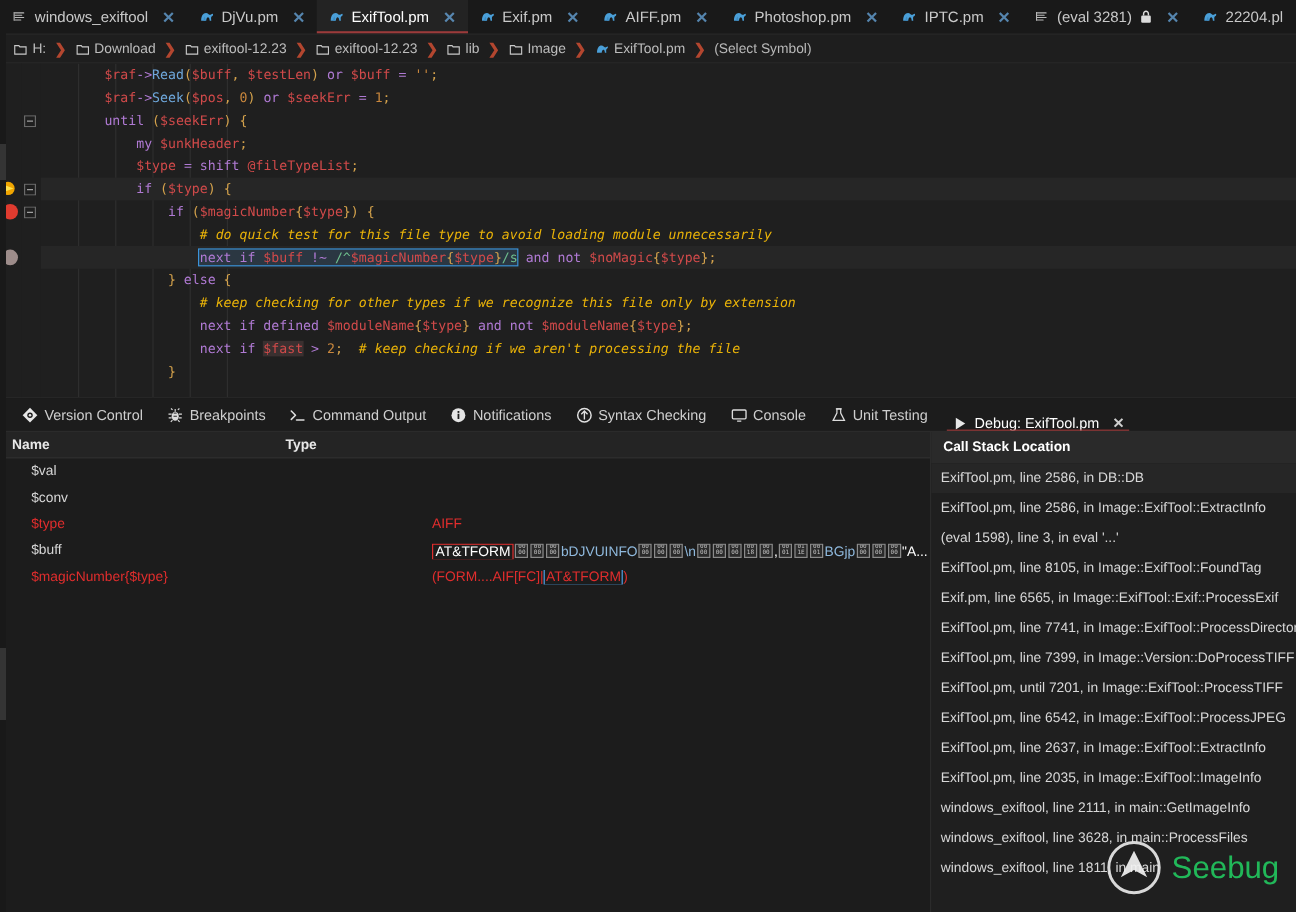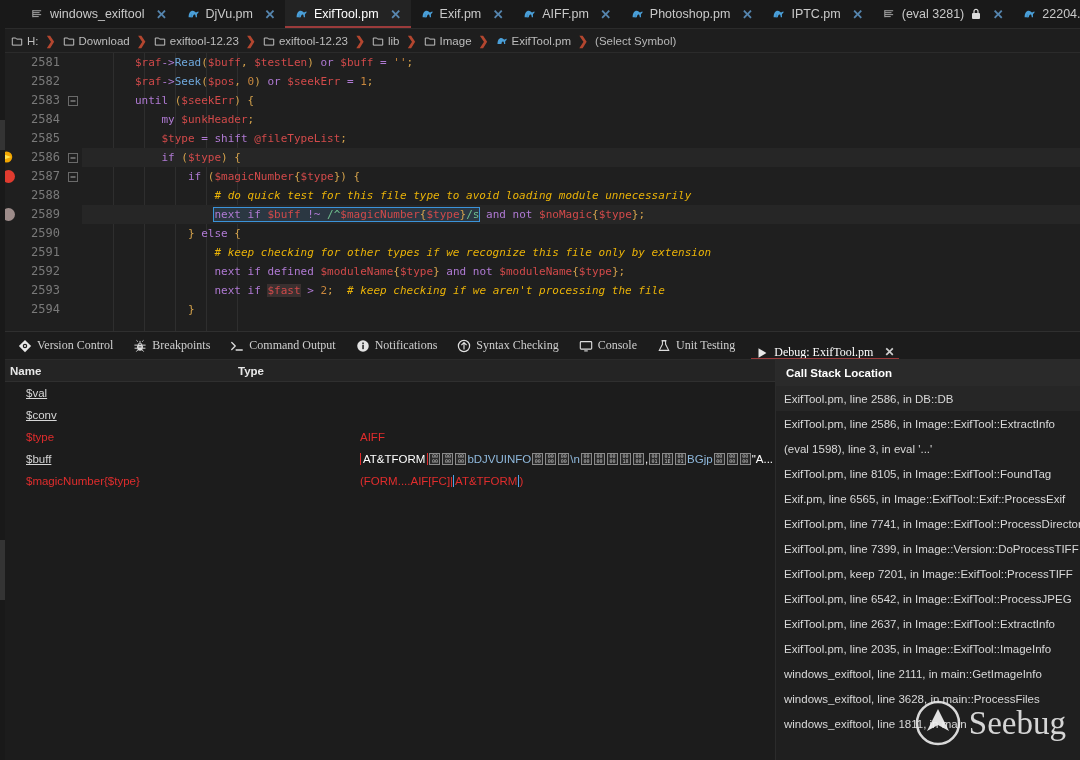--- a/index.html
+++ b/index.html
@@ -12,21 +12,20 @@
   }
   #app { width: 1080px; height: 760px; position: relative; display: flex; flex-direction: column; }
 
   
   .tabbar {
     height: 29px; min-height: 29px;
     background: #191919;
     display: flex; align-items: stretch;
     border-bottom: 1px solid #2b2b2b;
     overflow: hidden;
-    padding-left: 21px;
   }
   .tab {
     display: flex; align-items: center; gap: 6px;
     padding: 0 8px 0 10px;
     font-size: 12.5px; color: #c9c9c9;
     position: relative; white-space: nowrap;
     cursor: default;
   }
   .tab.active { background: #232323; color: #ffffff; }
   .tab.active:after {
@@ -93,21 +92,21 @@
   .t-op    { color: #b07ad4; }
   .sel-box { outline: 1px solid #3b93d9; background: #2b3742; }
   .hl-word { background: #3a3030; }
 
   
   .divider { height: 1px; background: #2f2f2f; }
   .panel { flex: 1; display: flex; flex-direction: column; background: #1c1c1c; min-height: 0; }
   .paneltabs {
     height: 28px; min-height: 28px; display: flex; align-items: center;
     gap: 0px; padding-left: 8px; background: #1c1c1c;
-    border-bottom: 1px solid #2b2b2b; overflow: hidden; white-space: nowrap; font-family: Liberation Serif, serif;
+    border-bottom: 1px solid #2b2b2b; overflow: hidden; white-space: nowrap;
   }
   .ptab {
     display: flex; align-items: center; gap: 5px;
     padding: 0 10px; height: 28px; font-size: 12px; color: #cfcfcf;
     position: relative; cursor: default;
   }
   .ptab.active { color: #ffffff; align-items: flex-end; }
   .ptab.active:after {
     content: ""; position: absolute; left: 6px; right: 6px; bottom: 0;
     height: 2px; background: #9b3b3b;
@@ -126,21 +125,21 @@
   }
   .vhead .c1 { width: 238px; padding-left: 10px; }
   .vhead .c2 { width: 122px; }
   .vhead .c3 { flex: 1; }
   .vbody { flex: 1; overflow: hidden; position: relative; }
   .vrow { height: 22px; display: flex; align-items: center; font-size: 11.5px; }
   .vrow .c1 { width: 238px; padding-left: 26px; white-space: nowrap; }
   .vrow .c2 { width: 122px; }
   .vrow .c3 { flex: 1; white-space: nowrap; overflow: hidden; }
   .v-red { color: #e02d2d; }
-  .v-norm { color: #d6d6d6; text-decoration: underline; }
+  .v-norm { color: #d6d6d6; }
 
   .boxred { border: 1px solid #e02d2d; padding: 0 2px; color: #ffffff; }
   .boxblue { border: 1px solid #4ea3e8; padding: 0 1px; color: #e02d2d; }
   .hexglyph {
     display: inline-block; width: 11px; height: 12px;
     border: 1px solid #8b8b8b; color: #c4c4c4;
     font-family: "DejaVu Sans Mono", monospace;
     font-size: 5px; line-height: 5px; text-align: center;
     vertical-align: -2px; letter-spacing: 0px;
     margin: 0 1px; overflow: hidden; background: #2a2a2a;
@@ -166,21 +165,21 @@
   
   .edgebar { position: absolute; left: 0; top: 0; width: 5px; bottom: 0; background: #191919; }
   .edgebar .thumb1 { position: absolute; left: 0; width: 5px; background: #343434; }
 
   
   .watermark {
     position: absolute; right: 14px; bottom: 14px;
     display: flex; align-items: center; gap: 8px;
     opacity: .92; pointer-events: none;
   }
-  .watermark .wtext { font-size: 33px; color: #e5e5e5; font-family: Liberation Serif, serif; }
+  .watermark .wtext { font-size: 26px; color: #22c55e; font-family: Liberation Sans, sans-serif; }
 </style>
 </head>
 <body>
 
 <div id="app">
 
   <div class="tabbar" id="tabbar">
       <div class="tab">
         <svg class="ticon" viewBox="0 0 16 16">
           <g stroke="#b9b9b9" stroke-width="1.1" stroke-linecap="round">
@@ -325,36 +324,20 @@
     </div>
 
   <div class="editor">
     <div class="gutter-marks" id="gutmarks">
         <div class="cur-arrow" style="top: 97px;"><svg viewBox="0 0 16 15" width="15" height="14">
             <circle cx="6" cy="7.5" r="6" fill="#f0a500"></circle>
             <path d="M4 5 L11 7.5 L4 10 Z" fill="#ffe14d"></path>
           </svg></div>
         <div class="bp-dot bp-red" style="top: 117px;"></div>
         <div class="bp-dot bp-grey" style="top: 155px;"></div>
-      </div>
-    <div class="linenos" id="linenos">
-        <div class="lnum">2581</div>
-        <div class="lnum">2582</div>
-        <div class="lnum">2583</div>
-        <div class="lnum">2584</div>
-        <div class="lnum">2585</div>
-        <div class="lnum">2586</div>
-        <div class="lnum">2587</div>
-        <div class="lnum">2588</div>
-        <div class="lnum">2589</div>
-        <div class="lnum">2590</div>
-        <div class="lnum">2591</div>
-        <div class="lnum">2592</div>
-        <div class="lnum">2593</div>
-        <div class="lnum">2594</div>
       </div>
     <div class="fold" id="foldcol">
         <div style="height: 19px; position: relative;"></div>
         <div style="height: 19px; position: relative;"></div>
         <div style="height: 19px; position: relative;">
           <svg width="10" height="10" viewBox="0 0 10 10" style="position:absolute;left:2px;top:5px">
             <rect x="0.5" y="0.5" width="9" height="9" fill="none" stroke="#6a6a6a"></rect>
             <path d="M2.5 5 h5" stroke="#a0a0a0" stroke-width="1.1"></path>
           </svg>
         </div>
@@ -523,21 +506,21 @@
             <div class="csrow">
               <span>Exif.pm, line 6565, in Image::ExifTool::Exif::ProcessExif</span>
             </div>
             <div class="csrow">
               <span>ExifTool.pm, line 7741, in Image::ExifTool::ProcessDirectory</span>
             </div>
             <div class="csrow">
               <span>ExifTool.pm, line 7399, in Image::Version::DoProcessTIFF</span>
             </div>
             <div class="csrow">
-              <span>ExifTool.pm, keep 7201, in Image::ExifTool::ProcessTIFF</span>
+              <span>ExifTool.pm, until 7201, in Image::ExifTool::ProcessTIFF</span>
             </div>
             <div class="csrow">
               <span>ExifTool.pm, line 6542, in Image::ExifTool::ProcessJPEG</span>
             </div>
             <div class="csrow">
               <span>ExifTool.pm, line 2637, in Image::ExifTool::ExtractInfo</span>
             </div>
             <div class="csrow">
               <span>ExifTool.pm, line 2035, in Image::ExifTool::ImageInfo</span>
             </div>

